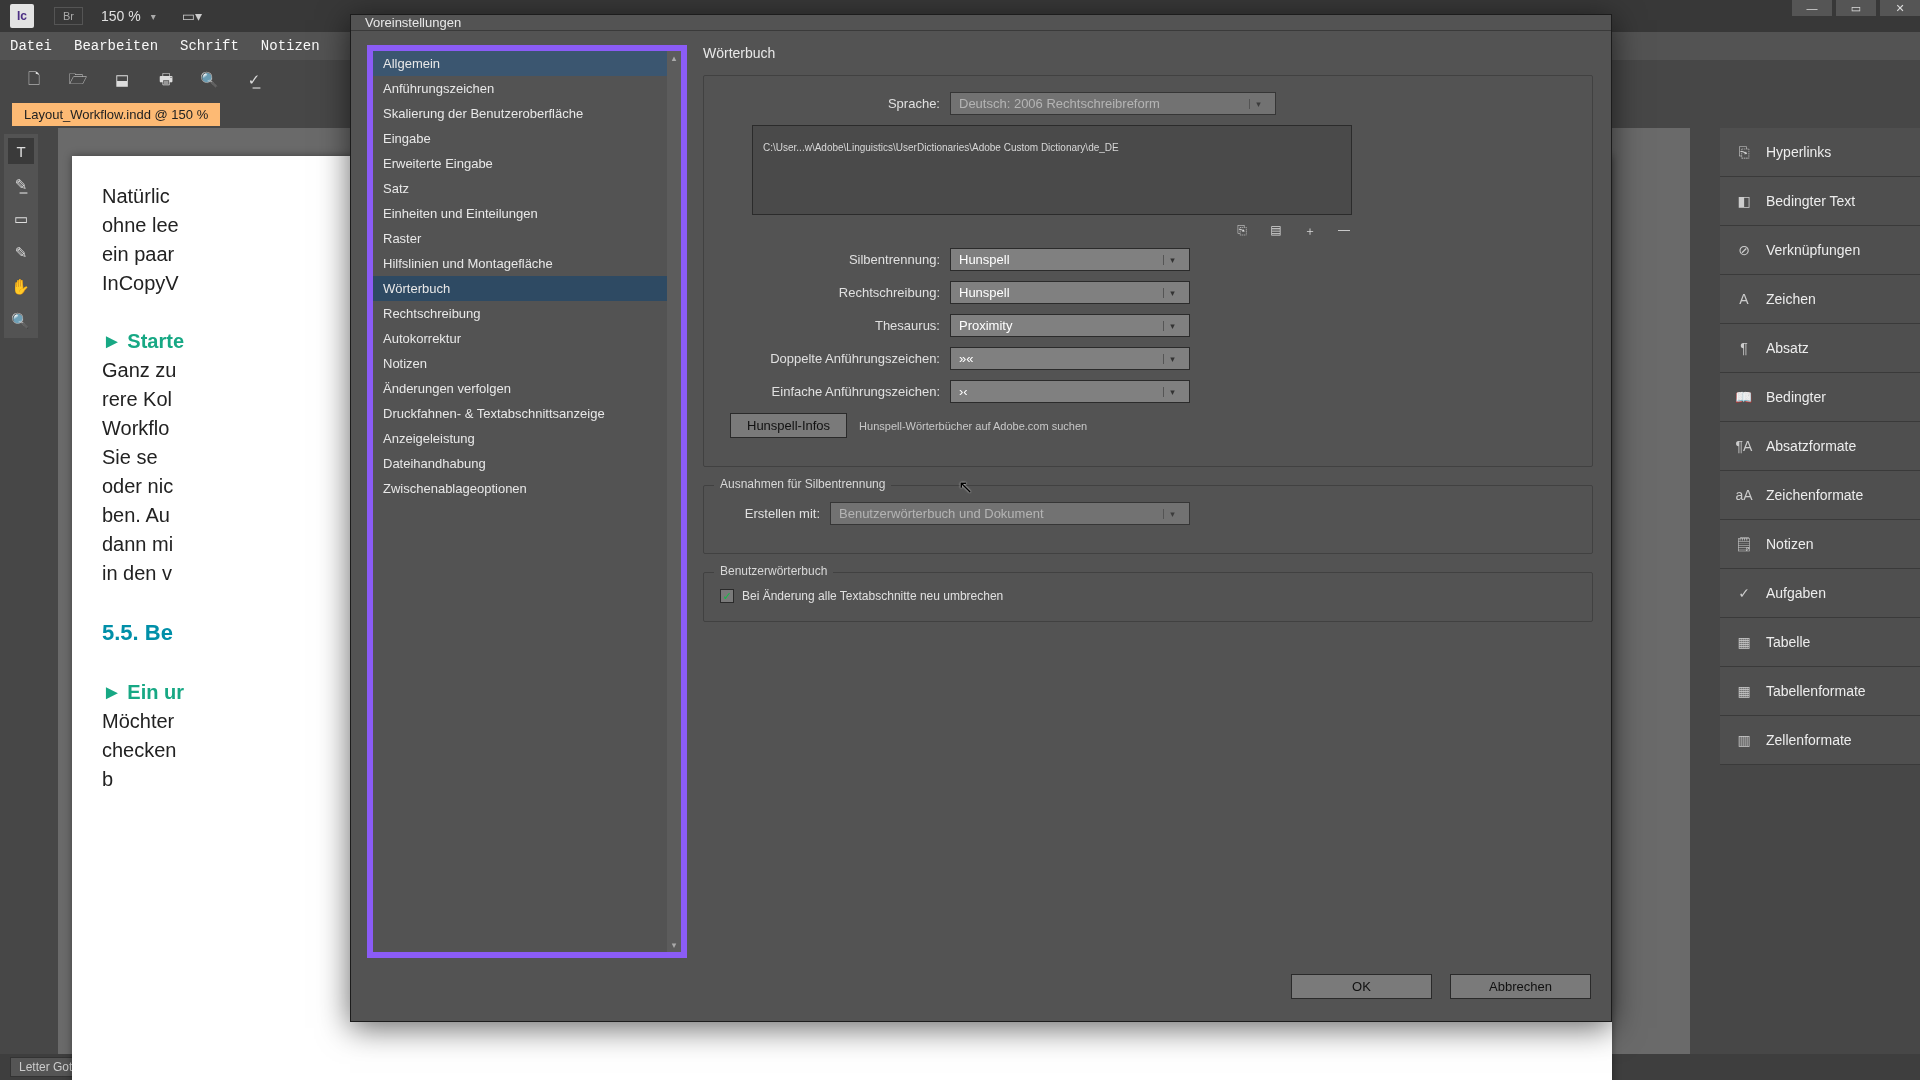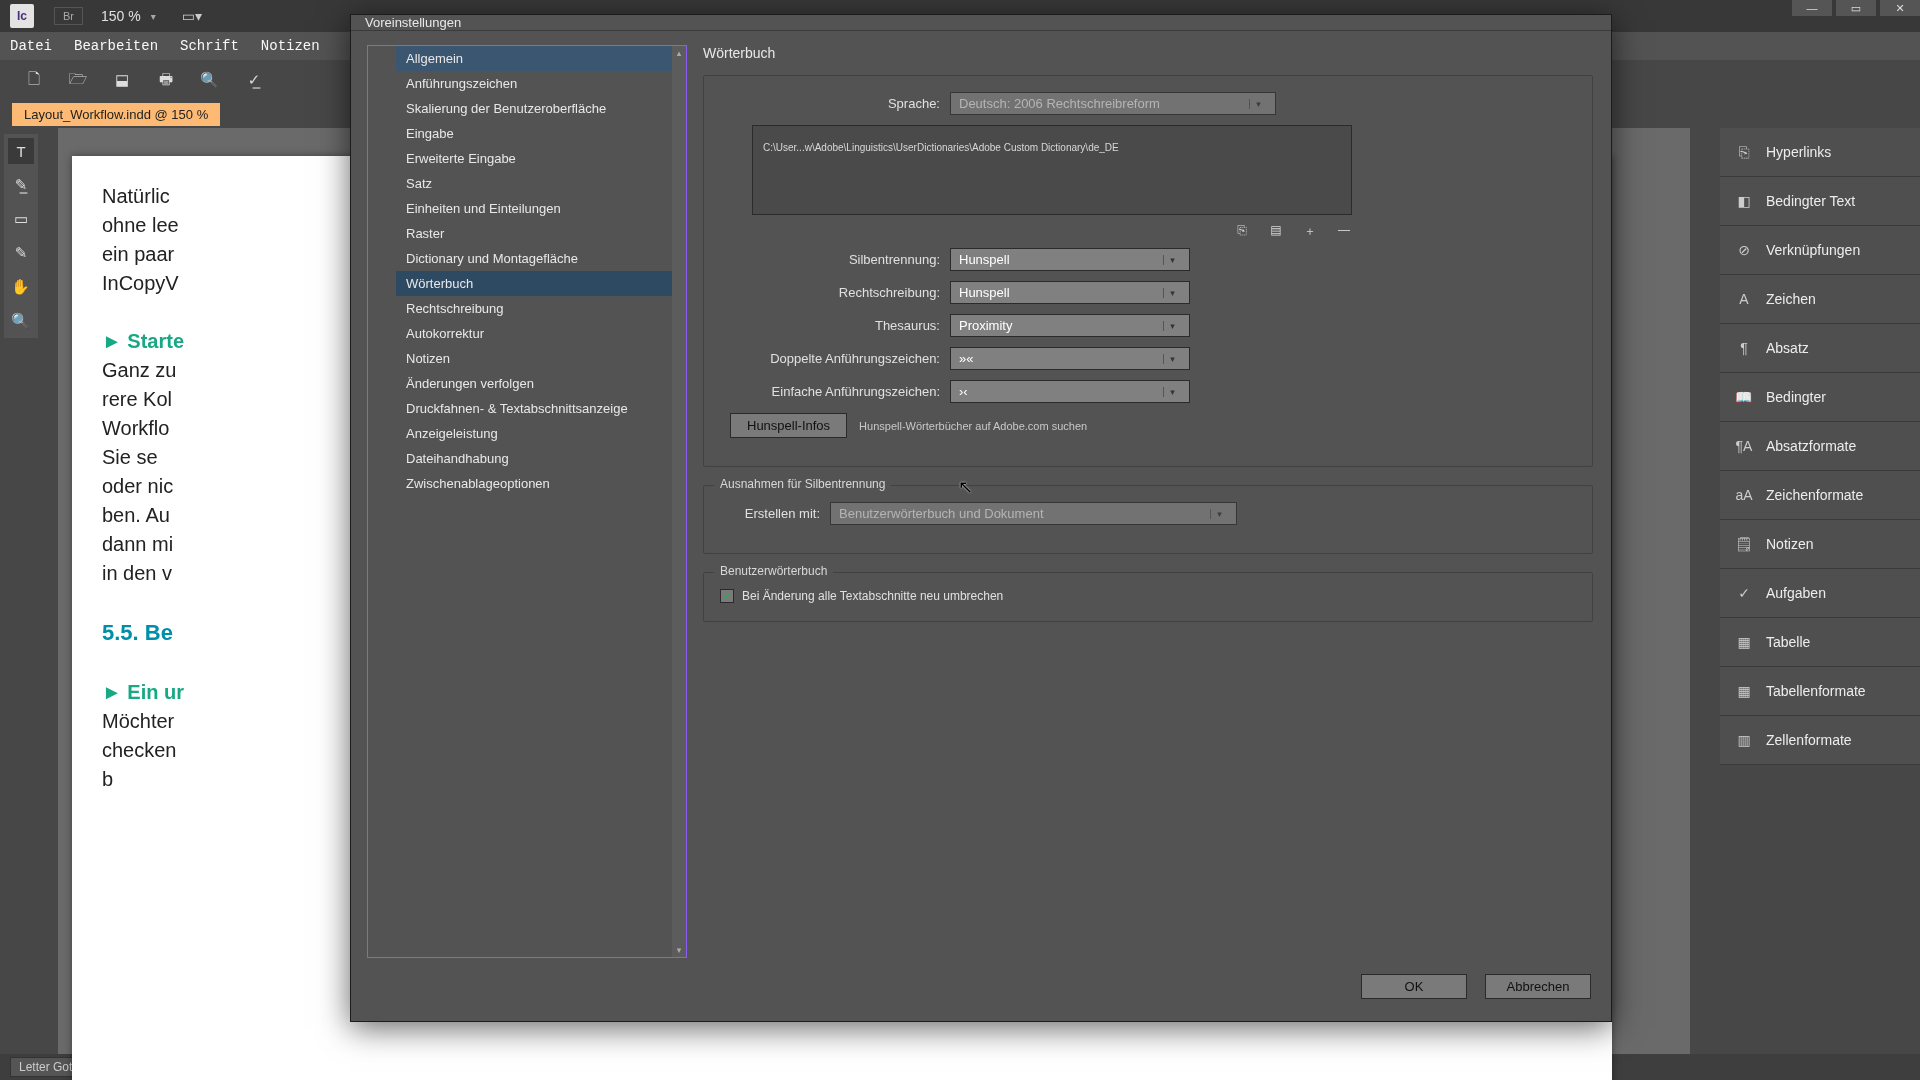--- a/index.html
+++ b/index.html
@@ -55,21 +55,21 @@
 .status { height: 26px; background: #3e3e3e; display: flex; align-items: center; padding: 0 10px; gap: 14px; color: #ccc; font-size: 12px; }
 .status .combo { background: #555; border: 1px solid #333; padding: 2px 8px; display: flex; align-items: center; gap: 14px; min-width: 120px; }
 .status .chev { font-size: 9px; color: #aaa; }
 .status .red { background: #d40000; color: #fff; font-weight: bold; padding: 2px 20px; }
 .status .ico { width: 16px; height: 16px; display: inline-flex; align-items: center; justify-content: center; color: #bbb; }
 
 
 .dlg { position: absolute; left: 350px; top: 14px; width: 1262px; height: 1008px; background: #535353; border: 1px solid #1c1c1c; box-shadow: 0 6px 30px rgba(0,0,0,.6); z-index: 50; display: flex; flex-direction: column; }
 .dlg-title { height: 16px; display: flex; align-items: center; padding-left: 14px; color: #e8e8e8; font-size: 13px; background: #535353; border-bottom: 1px solid #3a3a3a; }
 .dlg-body { flex: 1; display: flex; padding: 14px 18px 0 16px; gap: 16px; }
-.dlg-list { width: 320px; border: 1px solid #8b5cf6; background: #535353; position: relative; padding-left: 28px; }
+.dlg-list { width: 320px; border: 6px solid #8b5cf6; background: #535353; position: relative; }
 .dlg-list ul { list-style: none; }
 .dlg-list li { padding: 5px 10px; color: #e8e8e8; font-size: 13px; border-bottom: 0; cursor: default; }
 .dlg-list li.sel { background: #3b5670; }
 .dlg-list li.cur { background: #2e4a63; }
 .dlg-list .scroll-tr { position: absolute; right: 0; top: 0; width: 14px; height: 100%; background: #5c5c5c; }
 .dlg-list .sarrow { position: absolute; right: 2px; width: 10px; height: 10px; color: #aaa; font-size: 9px; text-align: center; }
 .dlg-list .sarrow.up { top: 2px; }
 .dlg-list .sarrow.down { bottom: 2px; }
 
 .dlg-right { flex: 1; color: #e0e0e0; }
@@ -85,21 +85,21 @@
 .select .tr { width: 18px; text-align: center; border-left: 1px solid #555; margin-left: 6px; font-size: 9px; color: #333; }
 .select.disabled { opacity: .7; }
 .pathbox { background: #4a4a4a; border: 1px solid #2b2b2b; padding: 16px 10px; height: 90px; width: 600px; color: #d8d8d8; font-size: 10px; position: relative; }
 .icon-row { display: flex; gap: 18px; justify-content: flex-end; width: 600px; margin-top: 8px; color: #d8d8d8; }
 .icon-row span { width: 16px; text-align: center; }
 .btn { background: #7a7a7a; border: 1px solid #2a2a2a; padding: 4px 16px; color: #111; font-size: 13px; }
 .linkish { color: #c8c8c8; font-size: 11px; margin-left: 12px; }
 .chk { display: flex; align-items: center; gap: 8px; }
 .chk .box { width: 14px; height: 14px; border: 1px solid #2a2a2a; background: #7a7a7a; display: flex; align-items: center; justify-content: center; color: #1b4; font-size: 11px; }
 .dlg-buttons { padding: 16px 20px 22px 0; display: flex; justify-content: flex-end; gap: 18px; }
-.dlg-buttons .btn { width: 106px; text-align: center; }
+.dlg-buttons .btn { width: 141px; text-align: center; }
 
 .cursor-fake { position: absolute; left: 958px; top: 476px; width: 14px; height: 20px; z-index: 60; pointer-events: none; }
 .cursor-fake::before { content: "↖"; color: #000; font-size: 18px; text-shadow: 0 0 2px #fff; }
 </style>
 </head>
 <body>
 
 <div class="titlebar">
   <div class="app-logo">Ic</div>
   <div class="br-box">Br</div>
@@ -261,21 +261,21 @@
     <div class="dlg-list">
       <ul id="cat-list">
           <li class="sel">Allgemein</li>
           <li>Anführungszeichen</li>
           <li>Skalierung der Benutzeroberfläche</li>
           <li>Eingabe</li>
           <li>Erweiterte Eingabe</li>
           <li>Satz</li>
           <li>Einheiten und Einteilungen</li>
           <li>Raster</li>
-          <li>Dictionary und Montagefläche</li>
+          <li>Hilfslinien und Montagefläche</li>
           <li class="cur">Wörterbuch</li>
           <li>Rechtschreibung</li>
           <li>Autokorrektur</li>
           <li>Notizen</li>
           <li>Änderungen verfolgen</li>
           <li>Druckfahnen- &amp; Textabschnittsanzeige</li>
           <li>Anzeigeleistung</li>
           <li>Dateihandhabung</li>
           <li>Zwischenablageoptionen</li>
         </ul>
@@ -346,21 +346,21 @@
         <div class="row" style="margin-left:10px; margin-top:6px;">
           <button class="btn">Hunspell-Infos</button>
           <span class="linkish">Hunspell-Wörterbücher auf Adobe.com suchen</span>
         </div>
       </div>
 
       <div class="group">
         <div class="group-title">Ausnahmen für Silbentrennung</div>
         <div class="row">
           <label style="width:110px">Erstellen mit:</label>
-          <div class="select wide disabled" style="width:407px">
+          <div class="select wide disabled" style="width:360px">
               <span class="sv" style="color:#ddd">Benutzerwörterbuch und Dokument</span>
               <span class="tr">▾</span>
             </div>
         </div>
       </div>
 
       <div class="group">
         <div class="group-title">Benutzerwörterbuch</div>
         <div class="chk">
           <span class="box">✓</span>

